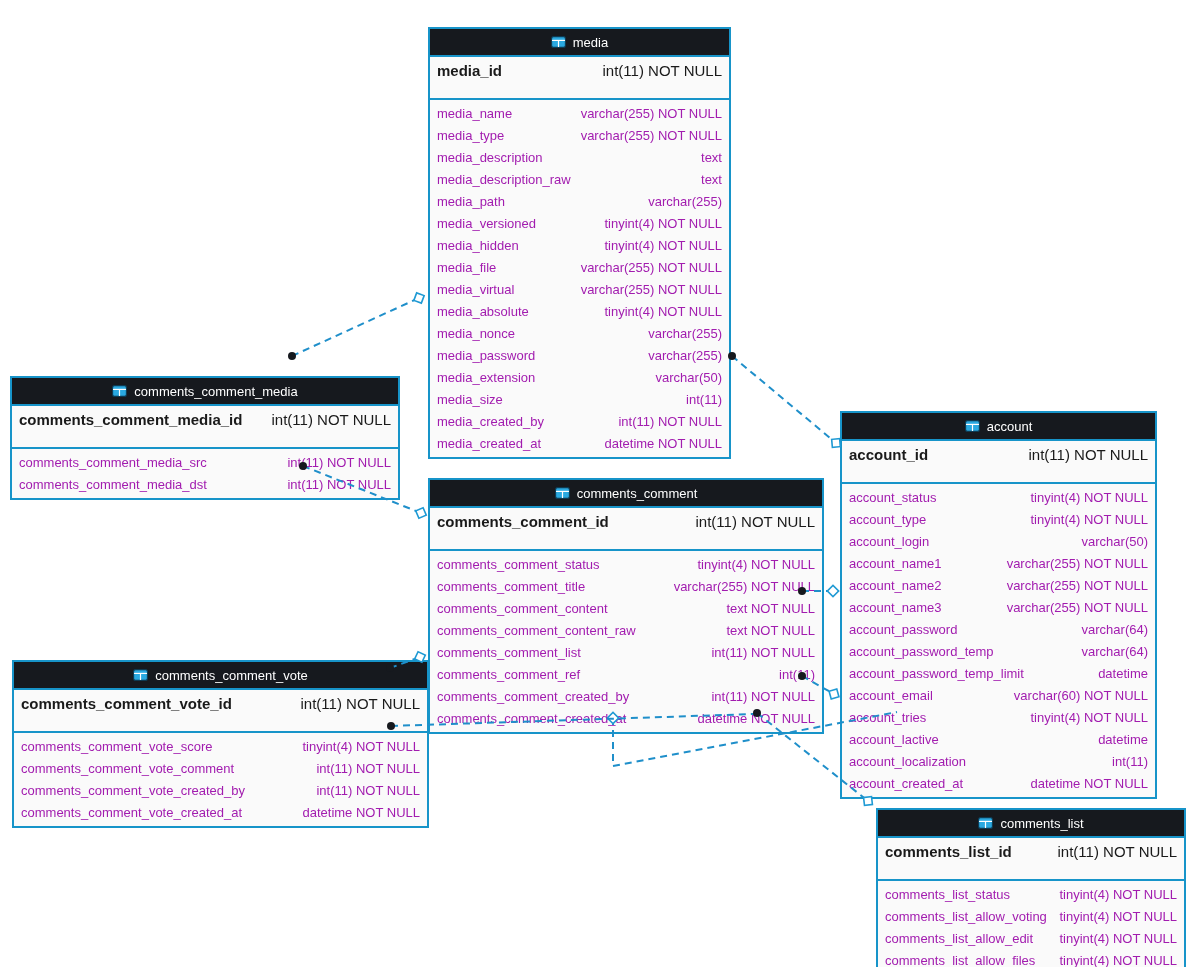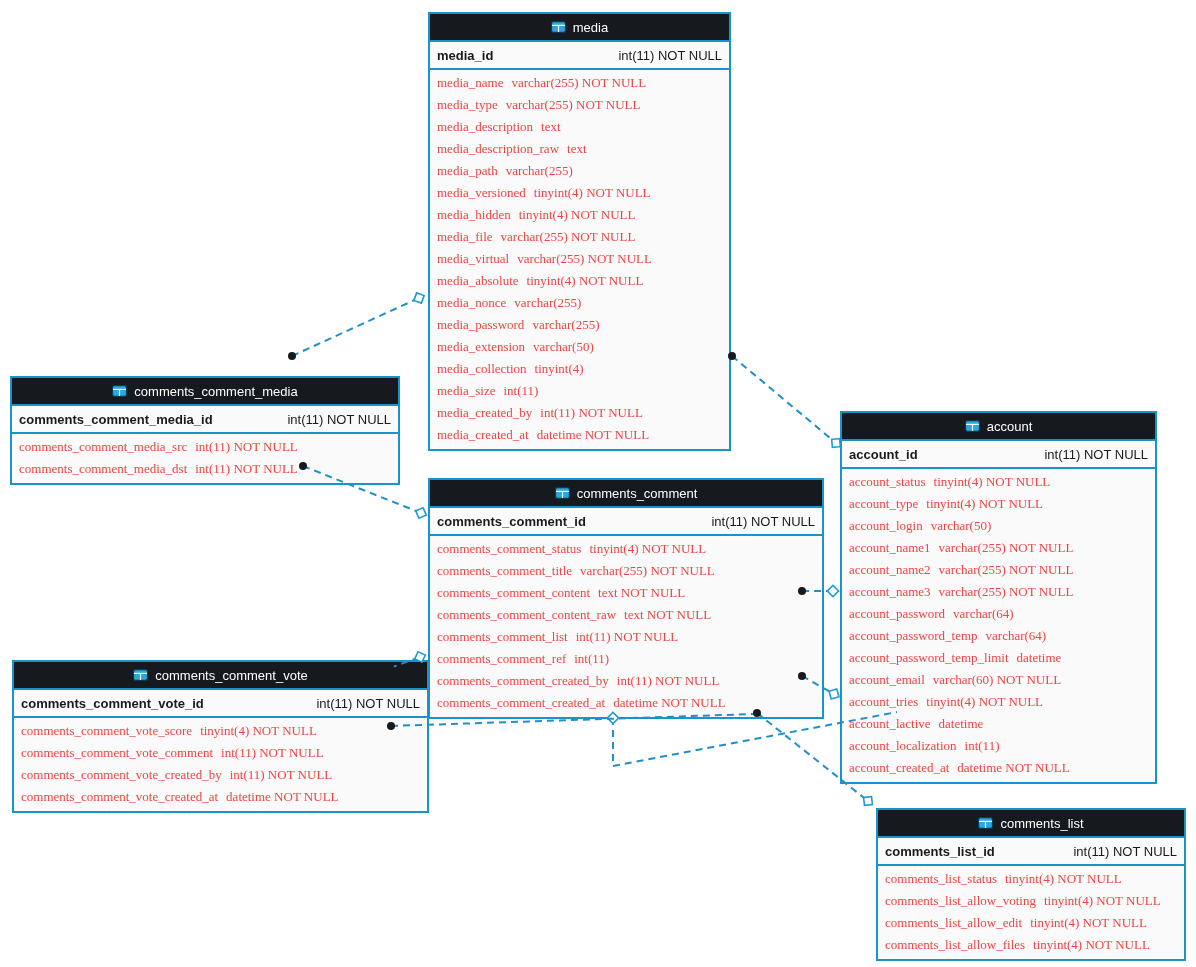--- a/index.html
+++ b/index.html
@@ -11,36 +11,36 @@
   .rel-dot{fill:#16191e;stroke:none;}
   .rel-diamond{fill:#ffffff;stroke:#1f9ad4;stroke-width:1.6;}
   #tables-layer{position:absolute;left:0;top:0;width:1196px;height:967px;z-index:1;}
   .db-table{position:absolute;box-sizing:border-box;border:2px solid #1794c9;background:#fafafa;
             box-shadow:0 0 0 0 transparent;}
   .tbl-header{height:26px;background:#16191e;color:#ffffff;display:flex;align-items:center;
               justify-content:center;gap:7px;font-size:13px;border-bottom:2px solid #1794c9;
               white-space:nowrap;}
   .tbl-icon{width:15px;height:12px;flex:0 0 auto;display:block;}
   .pk-row{height:24px;display:flex;align-items:center;justify-content:space-between;
-          padding:1px 7px 1px 7px;border-bottom:2px solid #1794c9;font-size:13px;color:#1a1a1a;
+          padding:1px 7px 16px 7px;border-bottom:2px solid #1794c9;font-size:15px;color:#1a1a1a;
           white-space:nowrap;}
   .pk-name{font-weight:bold;}
   .pk-type{margin-left:8px;}
   .tbl-columns{padding:2px 0 3px 0;}
-  .col-row{height:22px;display:flex;align-items:center;justify-content:flex-start;
-           padding:0 7px;font-size:13px;color:#ef4444;white-space:nowrap;font-family:Liberation Serif, serif;}
+  .col-row{height:22px;display:flex;align-items:center;justify-content:space-between;
+           padding:0 7px;font-size:13px;color:#a21caf;white-space:nowrap;}
   .col-name{text-align:left;}
   .col-type{margin-left:8px;text-align:right;}
 </style>
 </head>
 <body>
 
 <div id="canvas">
   <div id="tables-layer">
-      <div class="db-table" style="left: 428px; top: 12px; width: 303px;">
+      <div class="db-table" style="left: 428px; top: 27px; width: 303px;">
     <div class="tbl-header">
       <svg class="tbl-icon" viewBox="0 0 15 12" xmlns="http://www.w3.org/2000/svg">
         <rect x="0.6" y="0.6" width="13.8" height="10.8" rx="2" fill="#2aa9e1" stroke="#0d3a52" stroke-width="1.1"></rect>
         <line x1="1" y1="4.4" x2="14" y2="4.4" stroke="#ffffff" stroke-width="1.2"></line>
         <line x1="7.5" y1="4.4" x2="7.5" y2="11" stroke="#ffffff" stroke-width="1.2"></line>
       </svg>
       <span>media</span>
     </div>
     <div class="pk-row">
       <span class="pk-name">media_id</span>
@@ -91,24 +91,20 @@
             <span class="col-name">media_nonce</span>
             <span class="col-type">varchar(255)</span>
           </div>
           <div class="col-row">
             <span class="col-name">media_password</span>
             <span class="col-type">varchar(255)</span>
           </div>
           <div class="col-row">
             <span class="col-name">media_extension</span>
             <span class="col-type">varchar(50)</span>
-          </div>
-          <div class="col-row">
-            <span class="col-name">media_collection</span>
-            <span class="col-type">tinyint(4)</span>
           </div>
           <div class="col-row">
             <span class="col-name">media_size</span>
             <span class="col-type">int(11)</span>
           </div>
           <div class="col-row">
             <span class="col-name">media_created_by</span>
             <span class="col-type">int(11) NOT NULL</span>
           </div>
           <div class="col-row">

